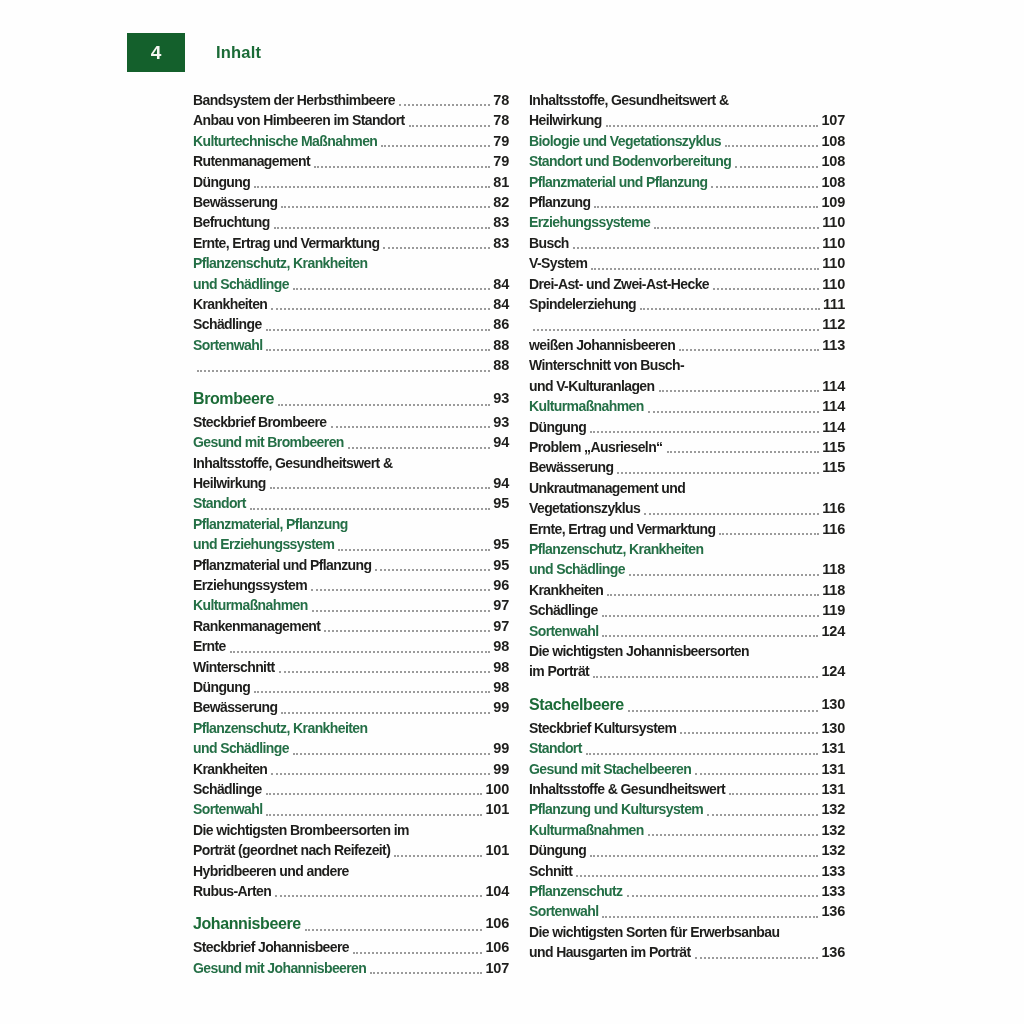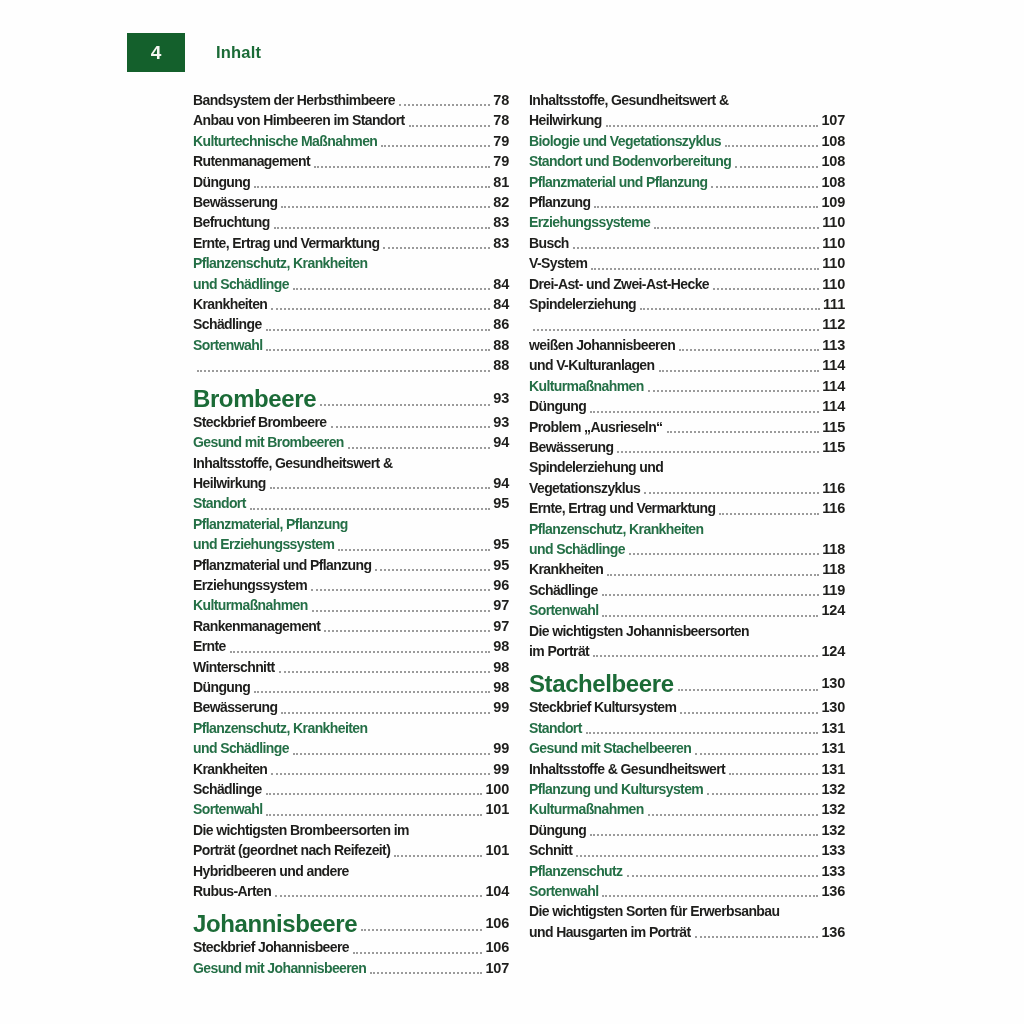--- a/index.html
+++ b/index.html
@@ -39,21 +39,21 @@
 
   .entry { font-size: 14px; }
   .line { display: flex; line-height: 20.4px; }
   .label { white-space: nowrap; letter-spacing: -0.6px; flex: 0 0 auto; }
   .entry.green .label { color: var(--sub-green); }
 
   .entry.chapter { margin-top: 9px; }
   .entry.chapter .line { line-height: 27px; }
   .entry.chapter .label {
     color: var(--chapter-green);
-    font-size: 24px; letter-spacing: -0.4px;
+    font-size: 16px; letter-spacing: -0.4px;
   }
 
   .leader {
     flex: 1 1 auto; min-width: 6px;
     border-bottom: 2px dotted var(--dot-gray);
     margin: 0 3px 4px 4px;
   }
   .entry.chapter .leader { margin-bottom: 6px; }
 
   .pagenum {
@@ -425,20 +425,23 @@
         </div>
         <div class="entry black">
           <div class="line">
             <span class="label">weißen Johannisbeeren</span>
             <span class="leader"></span>
             <span class="pagenum">113</span>
           </div>
         </div>
         <div class="entry black">
           <div class="line">
+            <span class="label">Winterschnitt von Busch-</span>
+          </div>
+          <div class="line">
             <span class="label">und V-Kulturanlagen</span>
             <span class="leader"></span>
             <span class="pagenum">114</span>
           </div>
         </div>
         <div class="entry green">
           <div class="line">
             <span class="label">Kulturmaßnahmen</span>
             <span class="leader"></span>
             <span class="pagenum">114</span>
@@ -460,21 +463,21 @@
         </div>
         <div class="entry black">
           <div class="line">
             <span class="label">Bewässerung</span>
             <span class="leader"></span>
             <span class="pagenum">115</span>
           </div>
         </div>
         <div class="entry black">
           <div class="line">
-            <span class="label">Spindelerziehung und</span>
+            <span class="label">Unkrautmanagement und</span>
           </div>
           <div class="line">
             <span class="label">Vegetationszyklus</span>
             <span class="leader"></span>
             <span class="pagenum">116</span>
           </div>
         </div>
         <div class="entry black">
           <div class="line">
             <span class="label">Ernte, Ertrag und Vermarktung</span>

